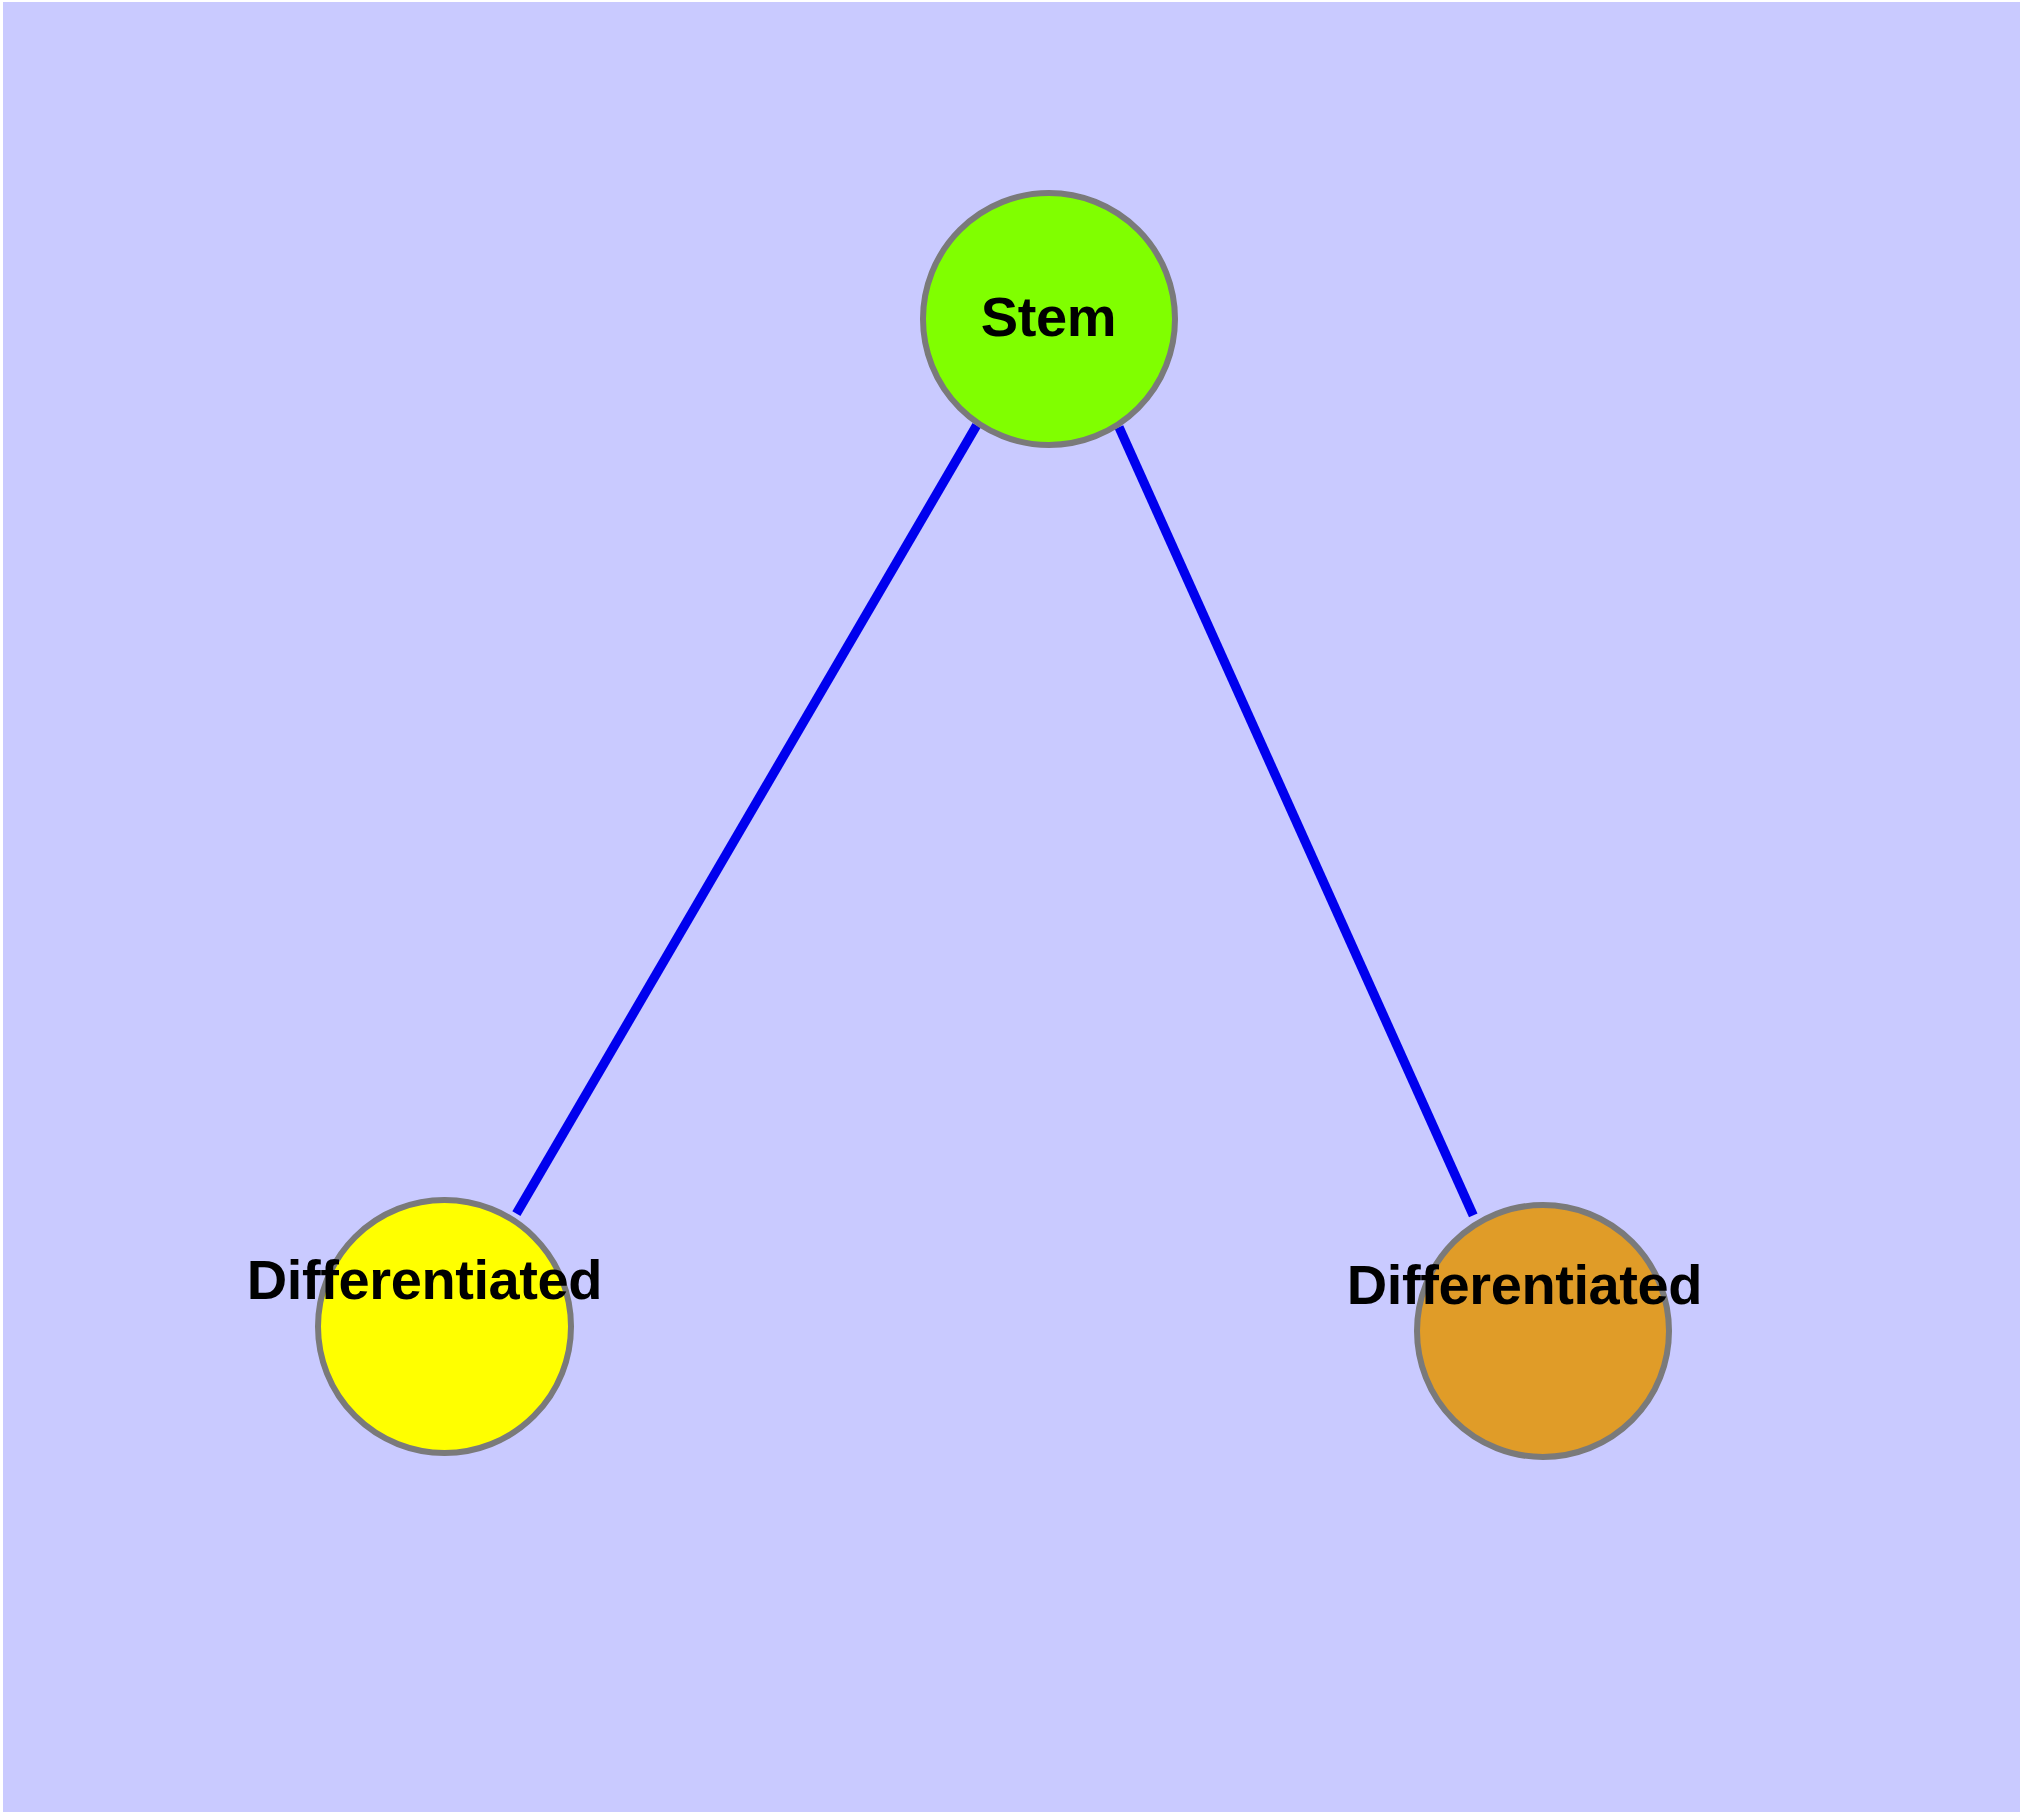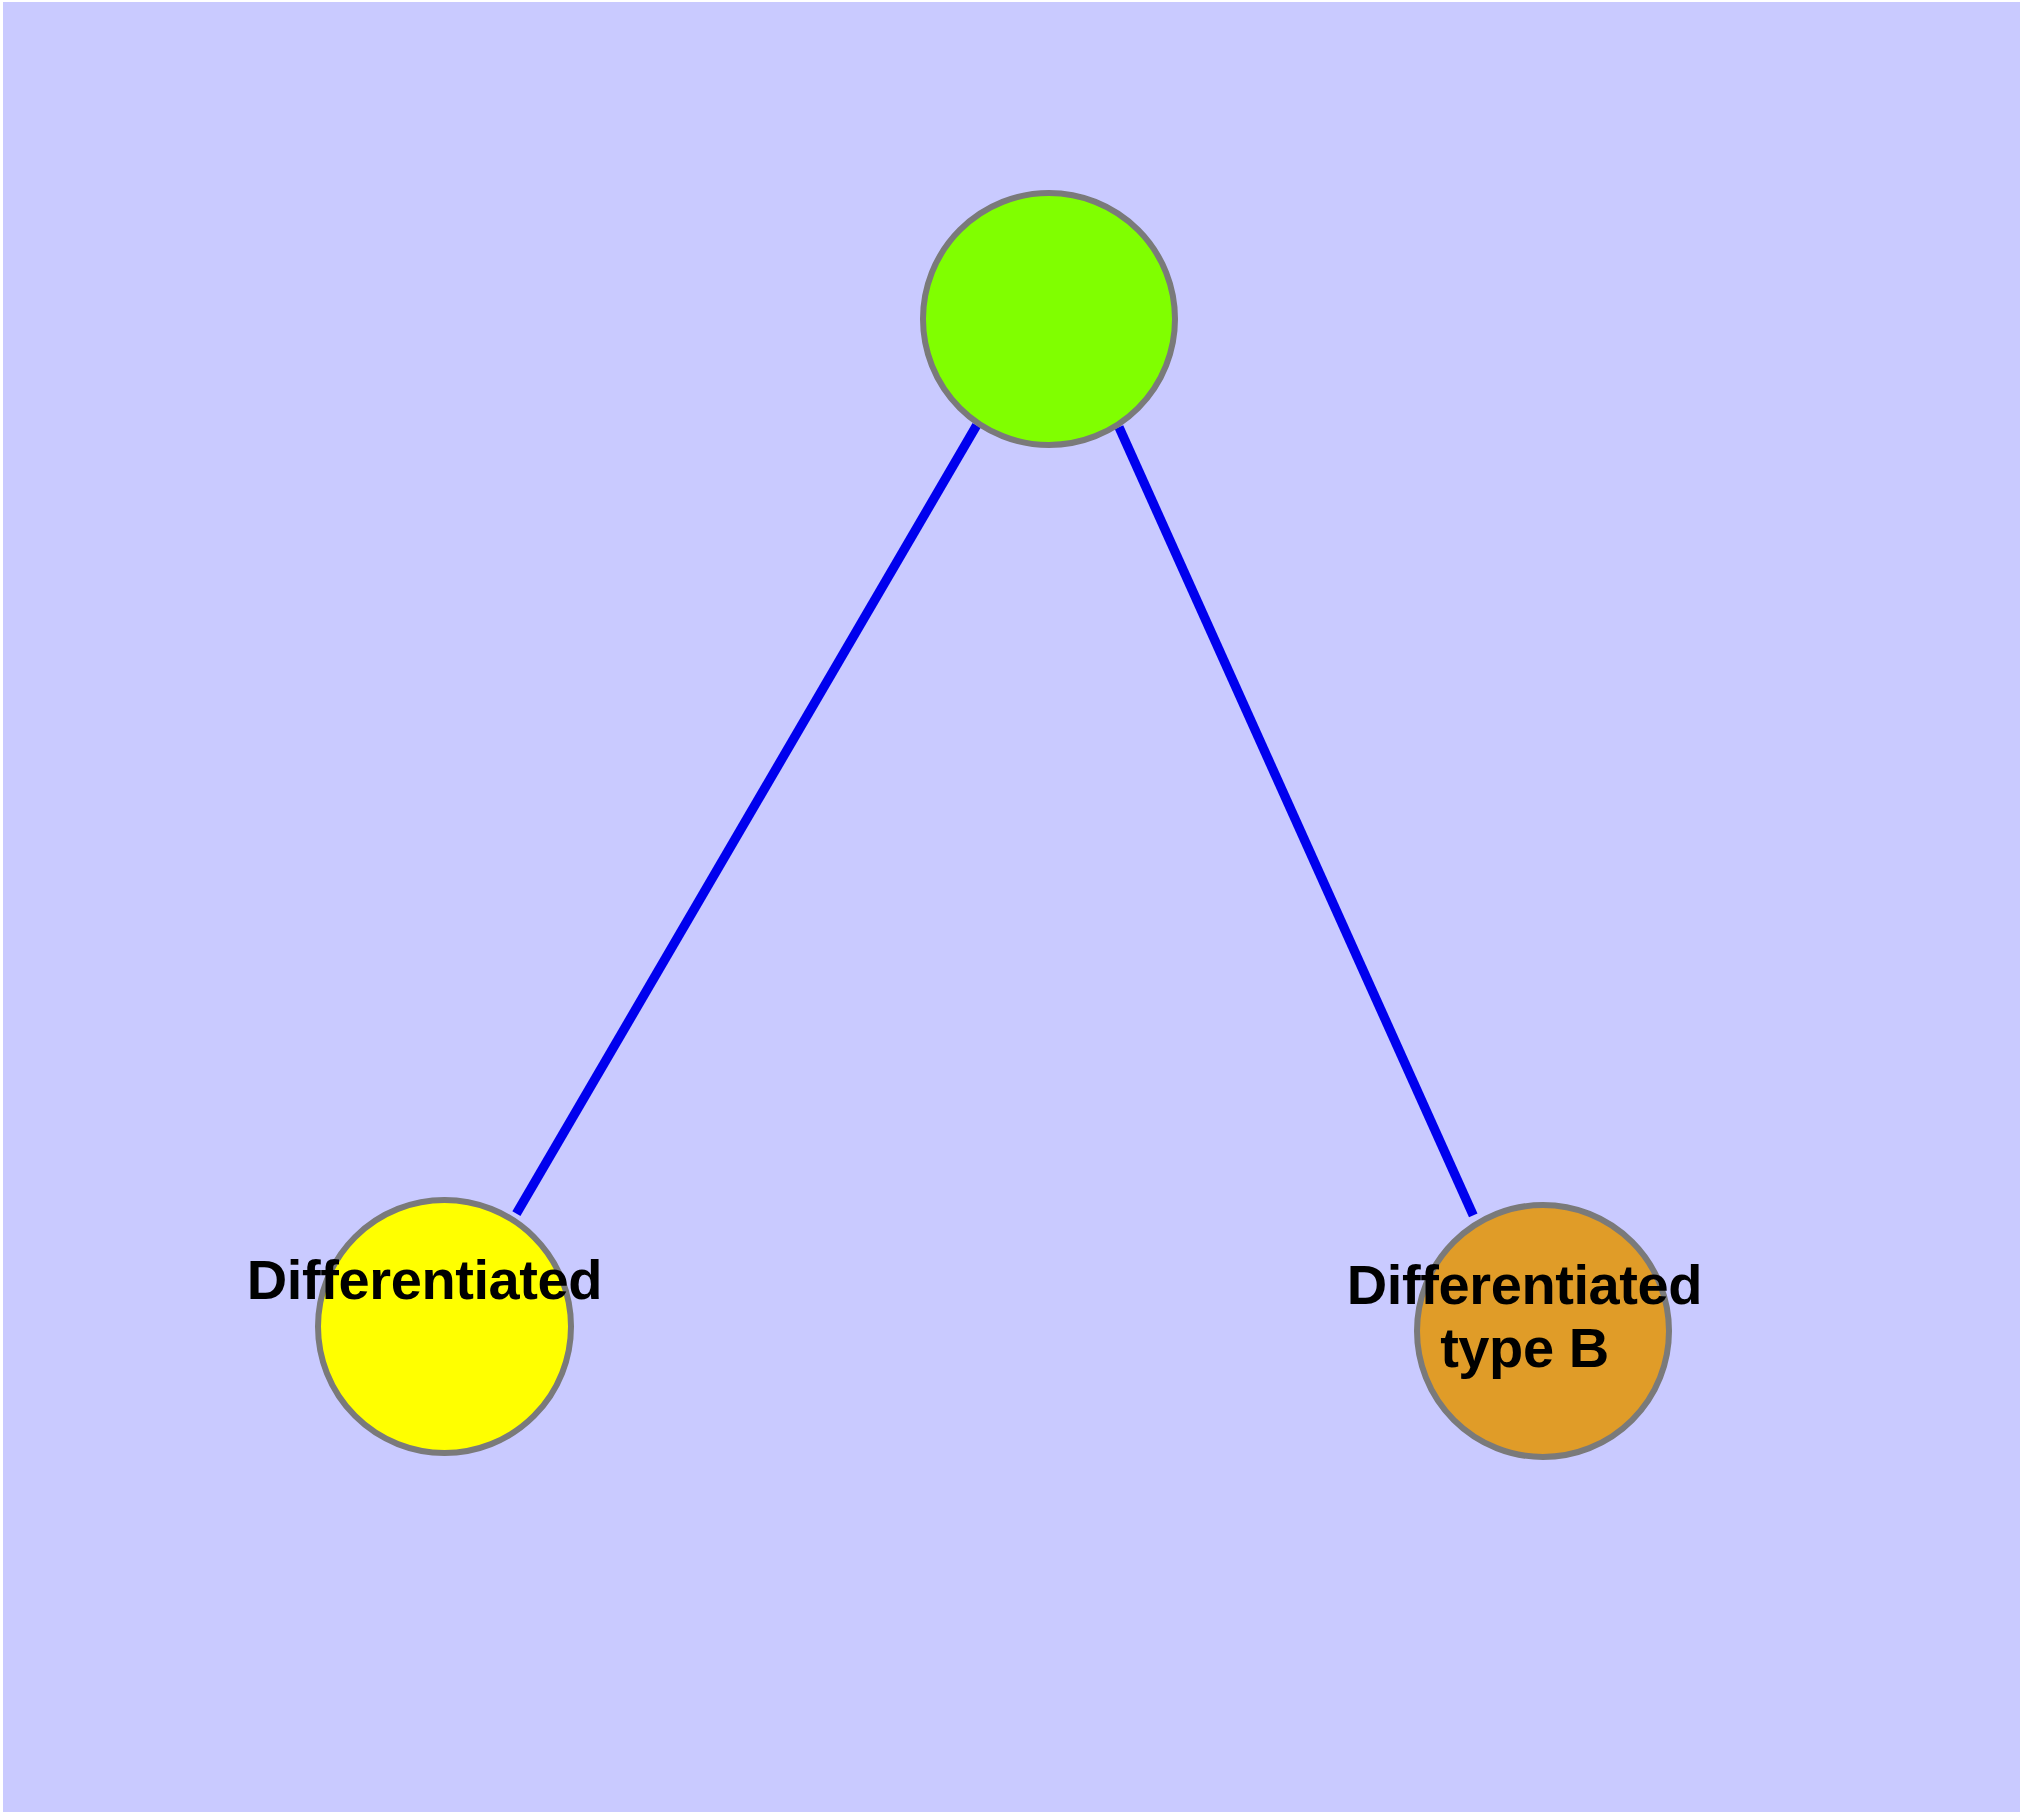--- a/index.html
+++ b/index.html
@@ -93,26 +93,28 @@
 <div id="canvas">
 
   <div id="plot-background"></div>
 
   <svg id="edge-layer" viewBox="0 0 2384 2138" xmlns="http://www.w3.org/2000/svg">
     <line x1="1152" y1="502" x2="609" y2="1432" stroke="#0000ee" stroke-width="11" stroke-linecap="butt"></line>
     <line x1="1320" y1="504" x2="1738" y2="1434" stroke="#0000ee" stroke-width="11" stroke-linecap="butt"></line>
   </svg>
 
   <div id="node-stem" class="node"></div>
+  <div id="label-stem" class="node-label">
+    <div>Stem</div>
+  </div>
 
   <div id="node-diff-a" class="node"></div>
   <div id="label-diff-a" class="node-label">
     <div>Differentiated</div>
   </div>
 
   <div id="node-diff-b" class="node"></div>
   <div id="label-diff-b" class="node-label">
     <div>Differentiated</div>
-    <div>type B</div>
   </div>
 
 </div>
 
 
 </body></html>

